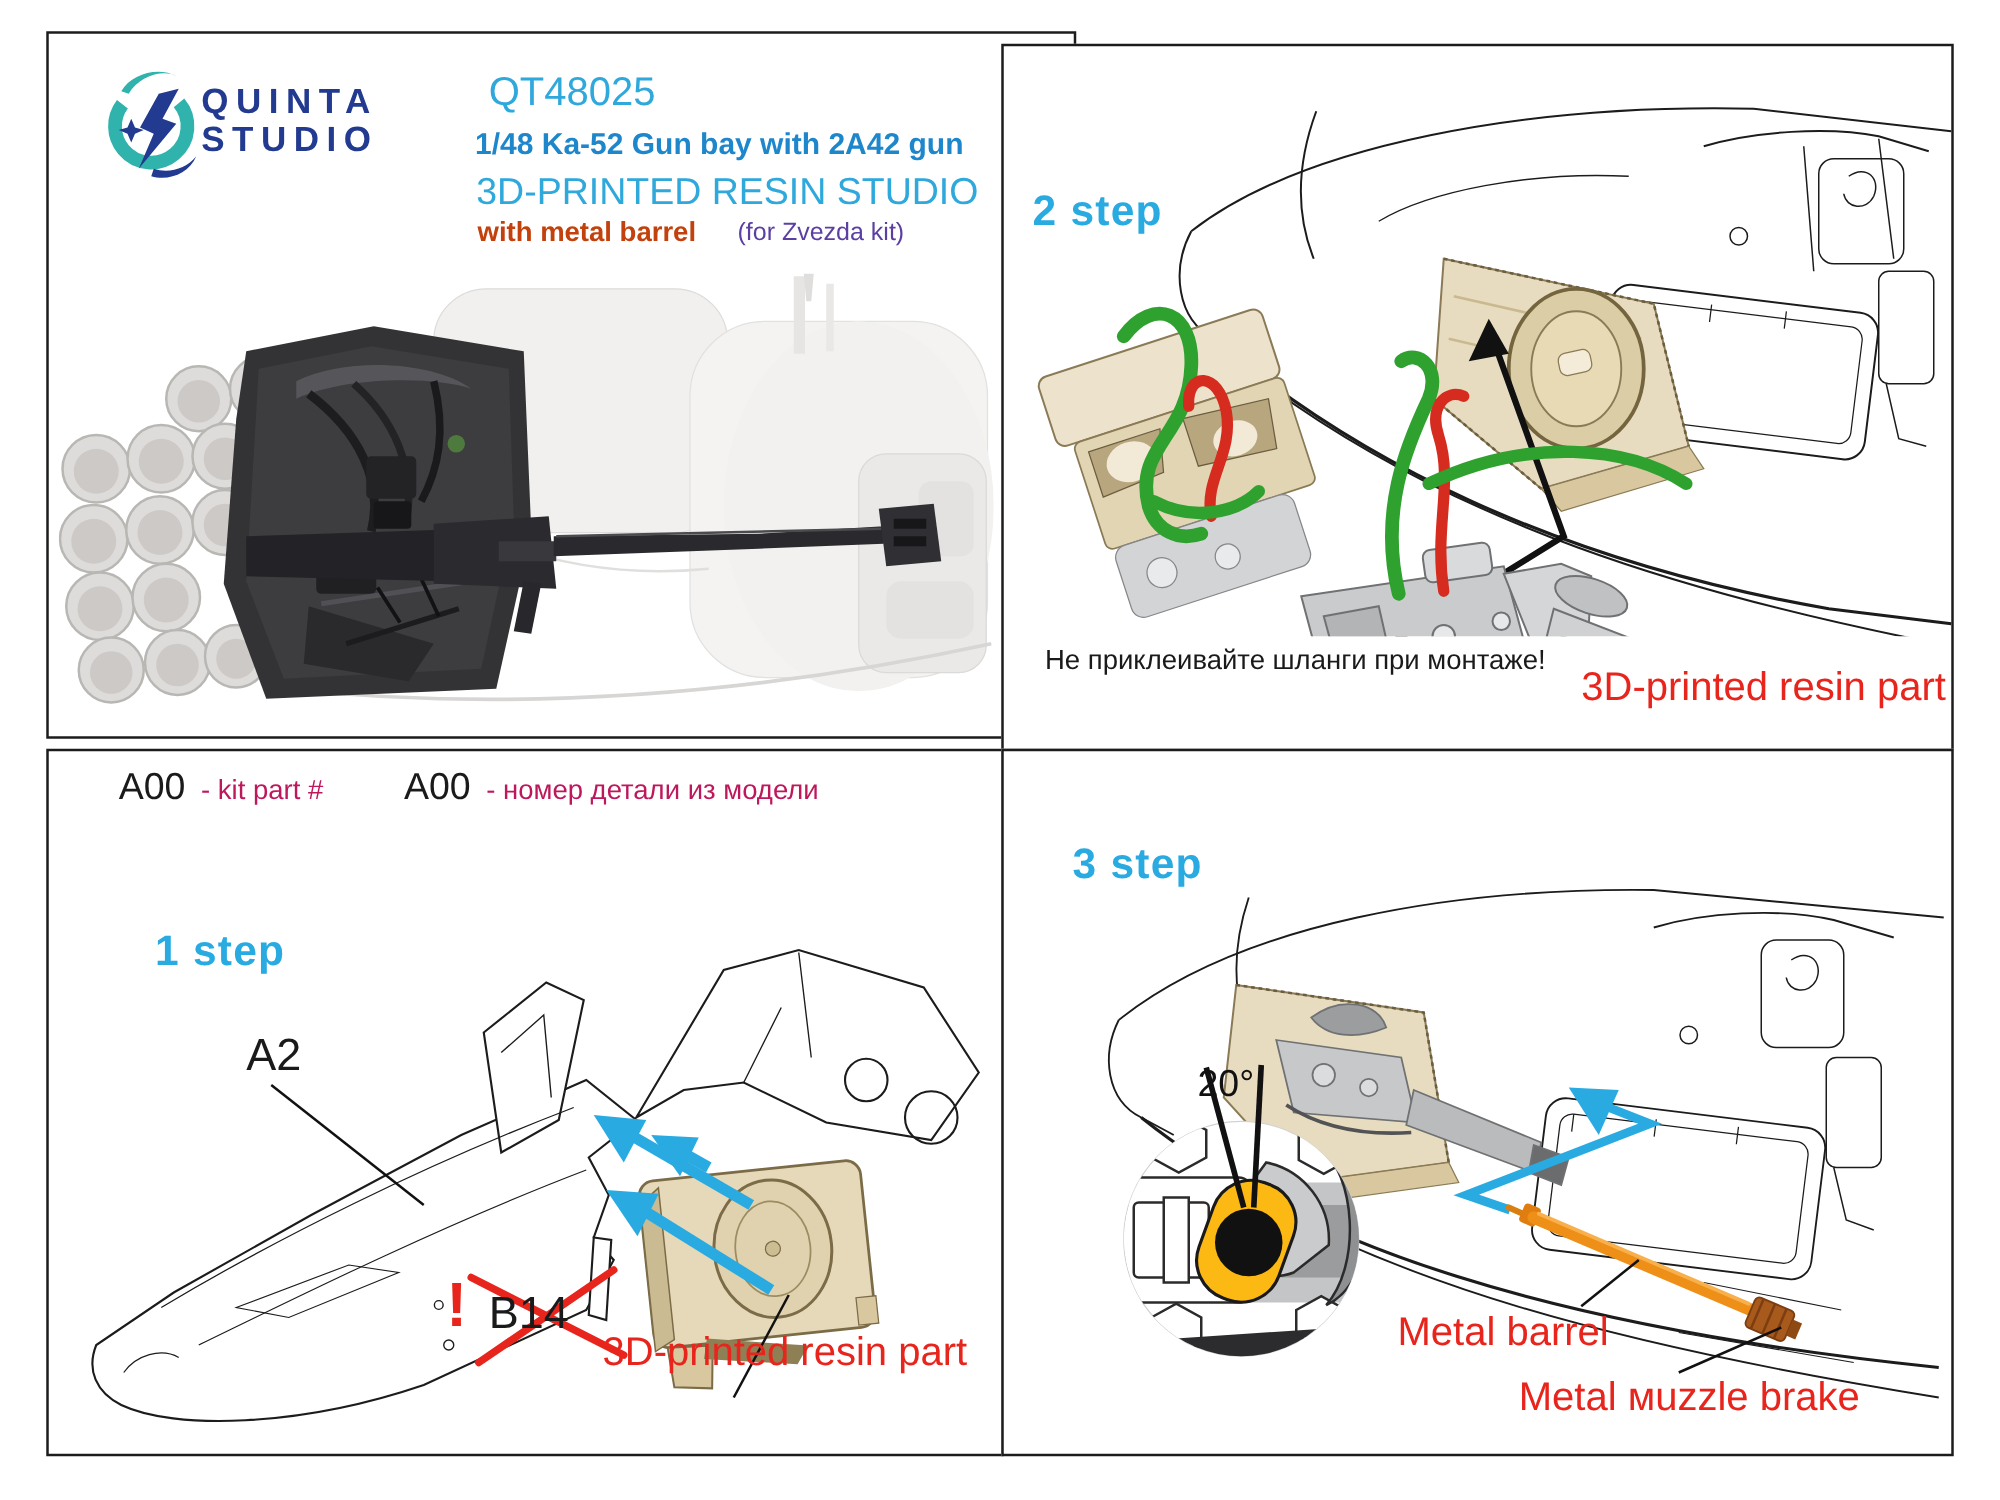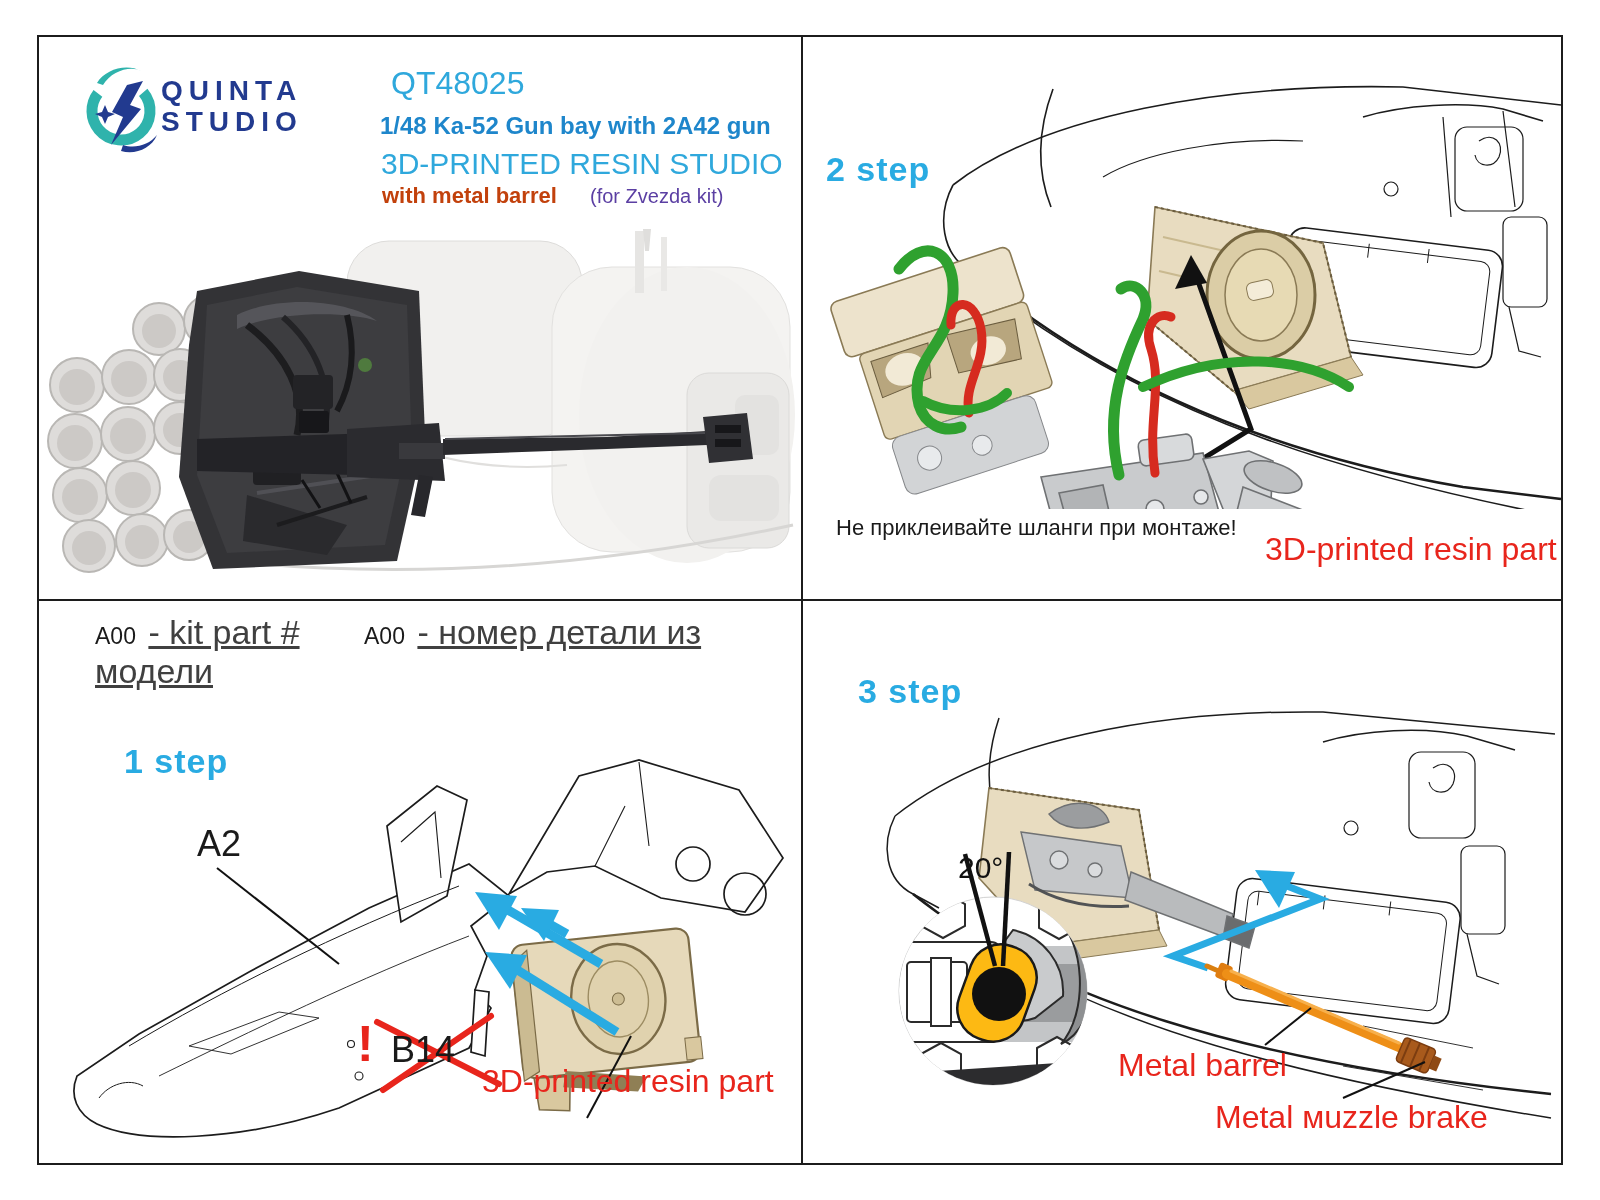--- a/index.html
+++ b/index.html
@@ -6,37 +6,37 @@
   body{
     width:1600px;height:1200px;background:#ffffff;position:relative;
     font-family:"Liberation Sans", sans-serif;overflow:hidden;
     -webkit-font-smoothing:antialiased;
   }
   .panel{position:absolute;border:2px solid #1c1c1c;background:#ffffff;box-sizing:border-box;}
   .abs{position:absolute;}
   .step-title{font-size:34px;font-weight:bold;color:#29abe2;letter-spacing:1px;margin-top:41px;}
   .red-label{font-size:32px;color:#e8251c;white-space:nowrap;}
   .note-line{font-size:22px;color:#1a1a1a;white-space:nowrap;}
-  .legend-code{font-size:23px;color:#1a1a1a;}
-  .legend-desc{font-size:34px;color:#404040;text-decoration:underline;}
+  .legend-code{font-size:30px;color:#1a1a1a;}
+  .legend-desc{font-size:22px;color:#be185d;}
   .brand-text{font-size:28px;font-weight:bold;color:#223a8f;letter-spacing:6px;line-height:31px;white-space:nowrap;}
   .hdr-code{font-size:32px;color:#2fa8dc;}
   .hdr-title{font-size:24px;font-weight:bold;color:#1e86cb;white-space:nowrap;}
   .hdr-sub{font-size:30px;color:#2fa8dc;white-space:nowrap;}
   .hdr-sub2{font-size:22px;font-weight:bold;color:#c2410c;white-space:nowrap;}
   .hdr-kit{font-size:20px;color:#5b3fa3;white-space:nowrap;}
   .part-code{font-size:36px;color:#1a1a1a;}
   .warn-mark{font-size:50px;font-weight:bold;color:#e8251c;}
   .angle-label{font-size:30px;color:#111;}
   svg{display:block;}
 </style>
 </head>
 <body>
 
-<div class="panel" style="left:37px;top:35px;width:824px;height:566px;">
+<div class="panel" style="left:37px;top:25px;width:824px;height:566px;">
 
   <svg class="abs" style="left:44px;top:24px;" width="82" height="96" viewBox="0 0 82 96">
     <path d="M14,22 C22,8 44,2 58,10 C48,4 28,10 20,24 Z" fill="#2fb3ac"></path>
     <circle cx="38" cy="50" r="29" fill="none" stroke="#2fb3ac" stroke-width="11" stroke-dasharray="130 52" transform="rotate(-40 38 50)"></circle>
     <path d="M60,20 L47,44 L58,48 L28,84 L40,56 L29,51 L44,24 Z" fill="#223a8f"></path>
     <path d="M22,44 L25,51 L32,53 L25,56 L22,63 L19,56 L12,53 L19,51 Z" fill="#223a8f"></path>
     <path d="M40,84 C52,88 66,84 74,74 C68,88 52,94 38,90 Z" fill="#223a8f"></path>
   </svg>
   <div class="abs brand-text" style="left:122px;top:38px;">
     <div>QUINTA</div>

